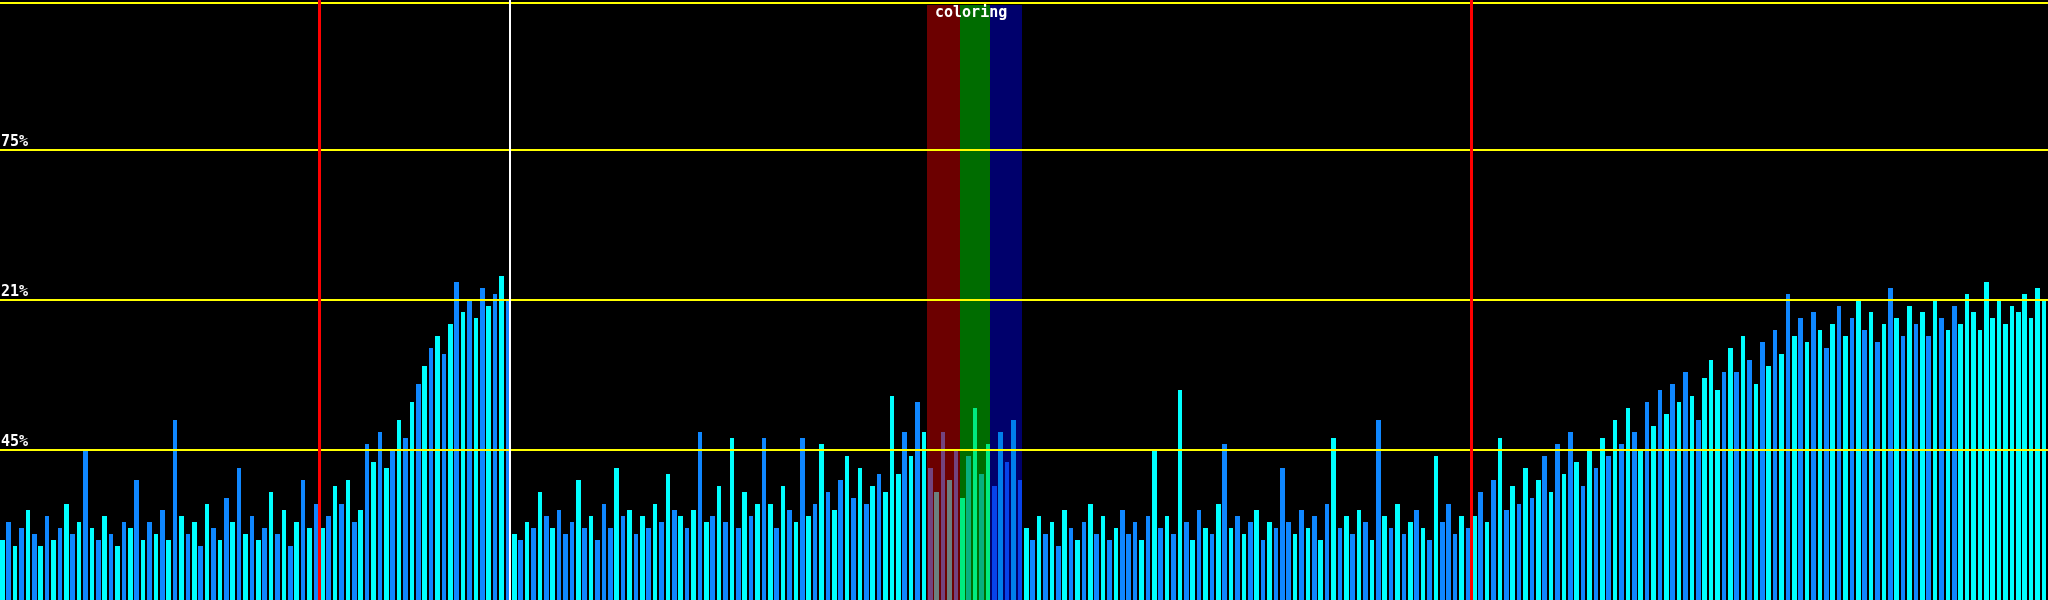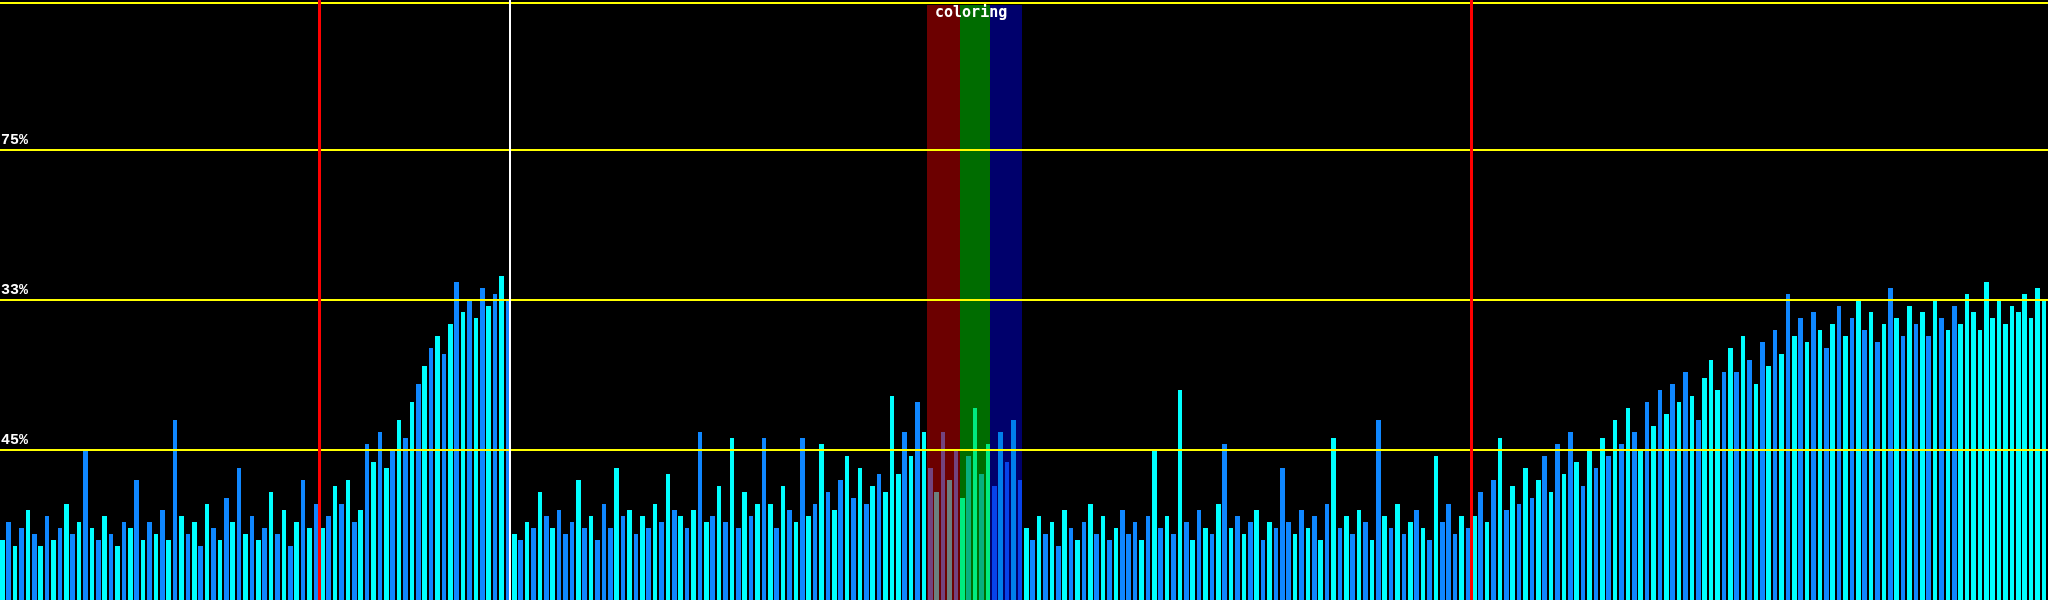--- a/index.html
+++ b/index.html
@@ -9,21 +9,21 @@
   .bars-layer{z-index:1;}
   .bands-layer{z-index:2;}
   .grid-layer{z-index:3;}
   .marker-layer{z-index:4;}
   .label-layer{z-index:5;}
   .bar{position:absolute;bottom:0;}
   .band{position:absolute;bottom:0;}
   .gridline{position:absolute;left:0;width:100%;height:2px;}
   .vmarker{position:absolute;top:0;height:600px;}
   .tick-label{position:absolute;left:1px;color:#fff;font-size:15px;font-weight:bold;
-              line-height:16px;letter-spacing:0px;font-family:Liberation Mono, monospace;}
+              line-height:16px;letter-spacing:0px;}
   .tick-75{top:133px;}
   .tick-50{top:283px;}
   .tick-25{top:433px;}
   .annotation{position:absolute;left:935px;top:4px;color:#fff;font-size:15px;
               font-weight:bold;line-height:16px;}
 </style>
 </head>
 <body>
 
 <div class="stage">
@@ -360,17 +360,17 @@
       <div class="gridline" style="top: 299px; background: rgb(255, 255, 0);"></div>
       <div class="gridline" style="top: 449px; background: rgb(255, 255, 0);"></div>
     </div>
   <div class="layer marker-layer">
       <div class="vmarker" style="left: 317.5px; width: 3px; background: rgb(255, 0, 0);"></div>
       <div class="vmarker" style="left: 509px; width: 2px; background: rgb(255, 255, 255);"></div>
       <div class="vmarker" style="left: 1469.5px; width: 3px; background: rgb(255, 0, 0);"></div>
     </div>
   <div class="layer label-layer">
     <div class="tick-label tick-75">75%</div>
-    <div class="tick-label tick-50">33%</div>
+    <div class="tick-label tick-50">21%</div>
     <div class="tick-label tick-25">45%</div>
     <div class="annotation" style="left: 935px; top: 4px; color: rgb(255, 255, 255);">coloring</div>
   </div>
 </div>
 
 </body></html>

